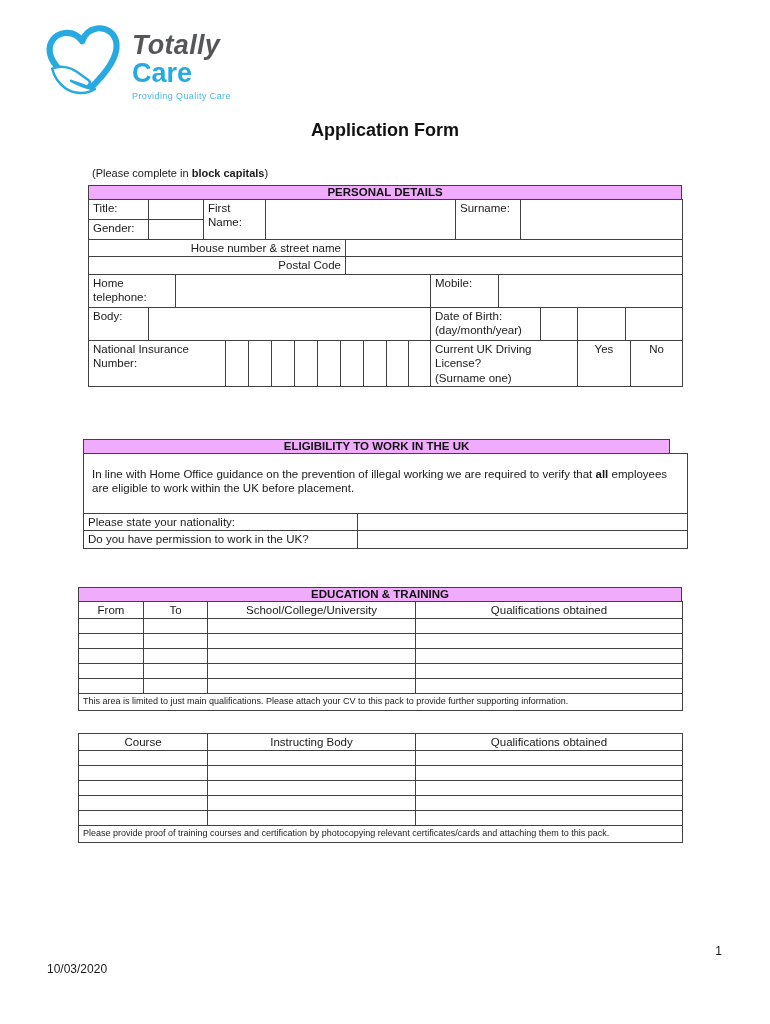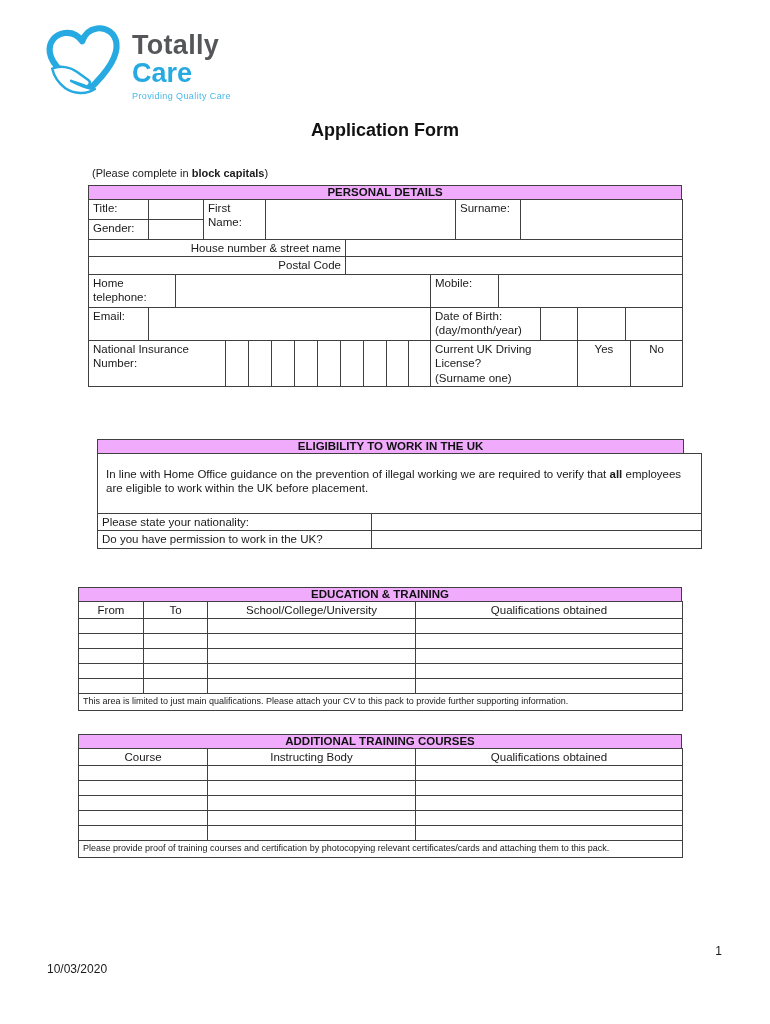--- a/index.html
+++ b/index.html
@@ -3,21 +3,21 @@
 <meta charset="utf-8">
 <style>
   * { margin:0; padding:0; box-sizing:border-box; }
   html,body { background:#e8e8e8; }
   body { font-family:"Liberation Sans", sans-serif; color:#1a1a1a; }
   .page { position:relative; width:770px; height:1024px; background:#ffffff; overflow:hidden; margin:0 auto; }
 
   
   .logo { position:absolute; left:44px; top:24px; display:flex; align-items:flex-start; gap:6px; }
   .logo-text { padding-top:8px; }
-  .brand-totally { font-size:27px; font-weight:bold; color:#55565a; line-height:1.02; letter-spacing:0.3px; }
+  .brand-totally { font-size:27px; font-weight:bold; color:#55565a; line-height:1.02; letter-spacing:0.3px;font-style:italic; }
   .brand-care { font-size:27px; font-weight:bold; color:#27aae1; line-height:1.02; }
   .logo-tagline { font-size:9px; color:#49b8e8; margin-top:4px; letter-spacing:0.4px; }
 
   .page-title { position:absolute; top:120px; left:0; width:100%; text-align:center; font-size:18px; font-weight:bold; color:#111; }
   .instruction { position:absolute; left:92px; top:167px; font-size:11px; }
 
   .section { position:absolute; }
   .section-header { border:1px solid #404040; background:#f0abfc; font-weight:bold; text-align:center; font-size:11.5px; line-height:13px; padding:0; color:#111; }
 
   table { border-collapse:collapse; table-layout:fixed; width:100%; }
@@ -121,21 +121,21 @@
       <colgroup>
           <col style="width:60px">
           <col style="width:282px">
           <col style="width:110px">
           <col style="width:37px">
           <col style="width:48px">
           <col style="width:57px">
         </colgroup>
       <tbody>
           <tr style="height:33px">
-        <td>Email:</td>
+        <td>Body:</td>
         <td></td>
         <td>
           <div>Date of Birth:</div>
           <div class="hint">(day/month/year)</div>
         </td>
         <td></td>
         <td></td>
         <td></td>
       </tr>
     </tbody>
@@ -173,21 +173,21 @@
           <div>Current UK Driving License?</div>
           <div class="hint">(Surname one)</div>
         </td>
         <td class="c">Yes</td>
         <td class="c">No</td>
       </tr>
     </tbody>
       </table>
   </div>
 
-  <div class="section" style="left:80px; top:439px; width:604px;padding-left:17px;">
+  <div class="section" style="left:66px; top:439px; width:604px;padding-left:17px;">
     <div class="section-header">ELIGIBILITY TO WORK IN THE UK</div>
     <table class="stack">
       <colgroup>
           <col style="width:274px">
           <col style="width:330px">
         </colgroup>
       <tbody>
           <tr>
         <td colspan="2" class="elig-body"><span>In line with Home Office guidance on the prevention of illegal working we are required to verify that </span><b>all</b><span> employees are eligible to work within the UK before placement.</span></td>
       </tr>
@@ -250,21 +250,20 @@
             <td></td>
           </tr>
       <tr>
         <td colspan="4" class="note-cell">This area is limited to just main qualifications. Please attach your CV to this pack to provide further supporting information.</td>
       </tr>
     </tbody>
       </table>
   </div>
 
   <div class="section" style="left:78px; top:734px; width:604px;">
-    <div class="section-header">ADDITIONAL TRAINING COURSES</div>
     <table class="stack">
       <colgroup>
           <col style="width:129px">
           <col style="width:208px">
           <col style="width:267px">
         </colgroup>
       <tbody>
           <tr class="colhead" style="height:16px">
         <td>Course</td>
         <td>Instructing Body</td>

